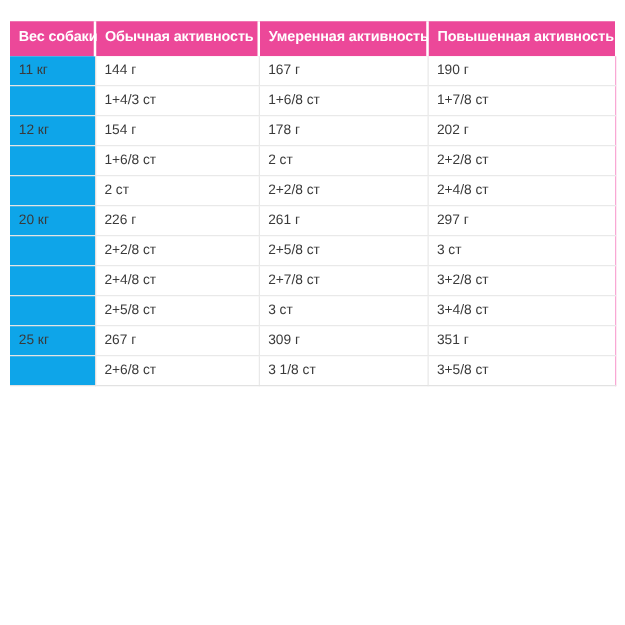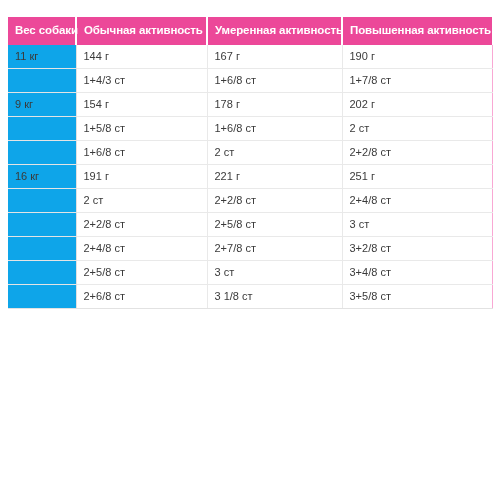--- a/index.html
+++ b/index.html
@@ -103,68 +103,68 @@
             <td>167 г</td>
             <td>190 г</td>
           </tr>
           <tr>
             <td class="weight-cell">&nbsp;</td>
             <td>1+4/3 ст</td>
             <td>1+6/8 ст</td>
             <td>1+7/8 ст</td>
           </tr>
           <tr>
-            <td class="weight-cell">9 кг</td>
+            <td class="weight-cell">12 кг</td>
             <td>154 г</td>
             <td>178 г</td>
             <td>202 г</td>
-          </tr>
-          <tr>
-            <td class="weight-cell">&nbsp;</td>
-            <td>1+5/8 ст</td>
-            <td>1+6/8 ст</td>
-            <td>2 ст</td>
           </tr>
           <tr>
             <td class="weight-cell">&nbsp;</td>
             <td>1+6/8 ст</td>
             <td>2 ст</td>
             <td>2+2/8 ст</td>
           </tr>
           <tr>
-            <td class="weight-cell">16 кг</td>
-            <td>191 г</td>
-            <td>221 г</td>
-            <td>251 г</td>
-          </tr>
-          <tr>
             <td class="weight-cell">&nbsp;</td>
             <td>2 ст</td>
             <td>2+2/8 ст</td>
             <td>2+4/8 ст</td>
+          </tr>
+          <tr>
+            <td class="weight-cell">20 кг</td>
+            <td>226 г</td>
+            <td>261 г</td>
+            <td>297 г</td>
           </tr>
           <tr>
             <td class="weight-cell">&nbsp;</td>
             <td>2+2/8 ст</td>
             <td>2+5/8 ст</td>
             <td>3 ст</td>
           </tr>
           <tr>
             <td class="weight-cell">&nbsp;</td>
             <td>2+4/8 ст</td>
             <td>2+7/8 ст</td>
             <td>3+2/8 ст</td>
           </tr>
           <tr>
             <td class="weight-cell">&nbsp;</td>
             <td>2+5/8 ст</td>
             <td>3 ст</td>
             <td>3+4/8 ст</td>
           </tr>
           <tr>
+            <td class="weight-cell">25 кг</td>
+            <td>267 г</td>
+            <td>309 г</td>
+            <td>351 г</td>
+          </tr>
+          <tr>
             <td class="weight-cell">&nbsp;</td>
             <td>2+6/8 ст</td>
             <td>3 1/8 ст</td>
             <td>3+5/8 ст</td>
           </tr>
         </tbody>
     </table>
   </div>
 </div>
 

